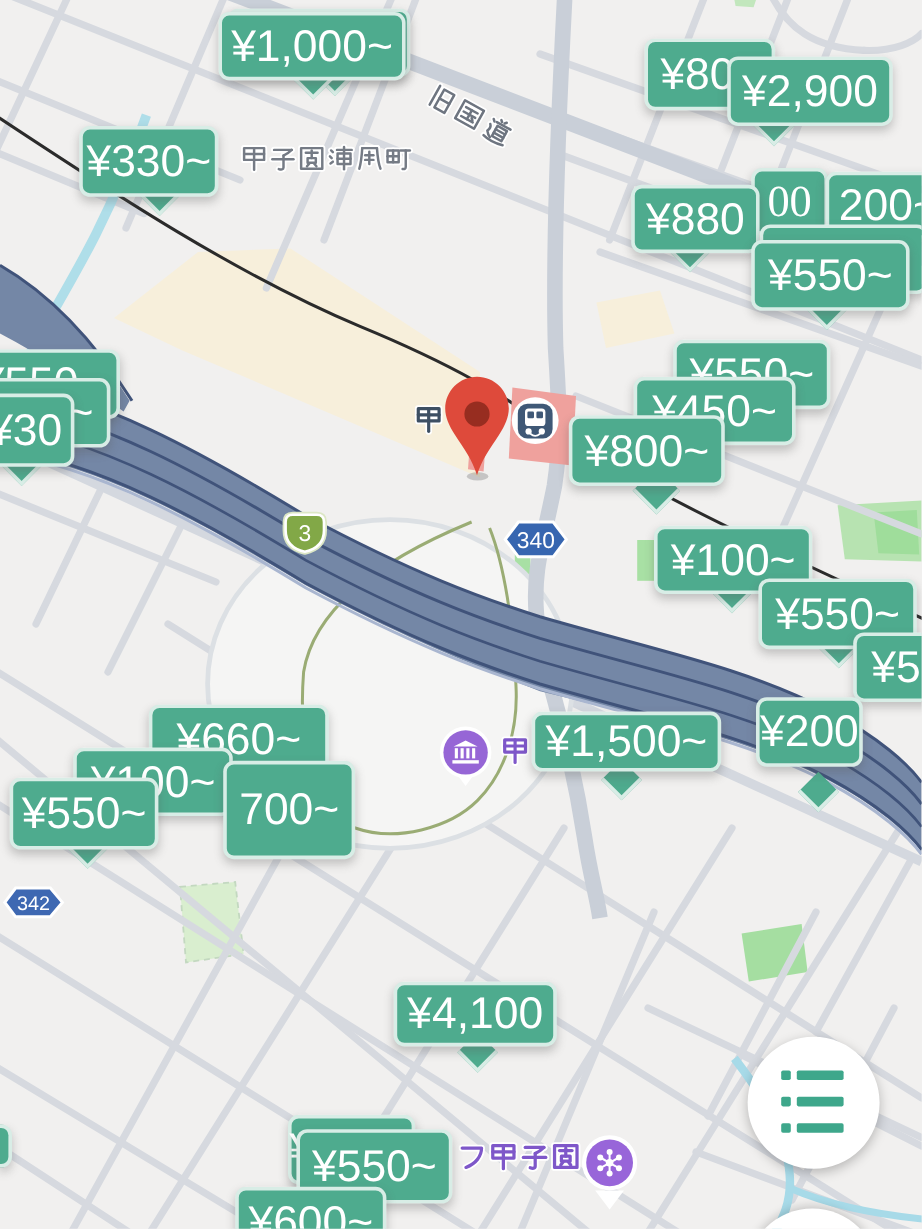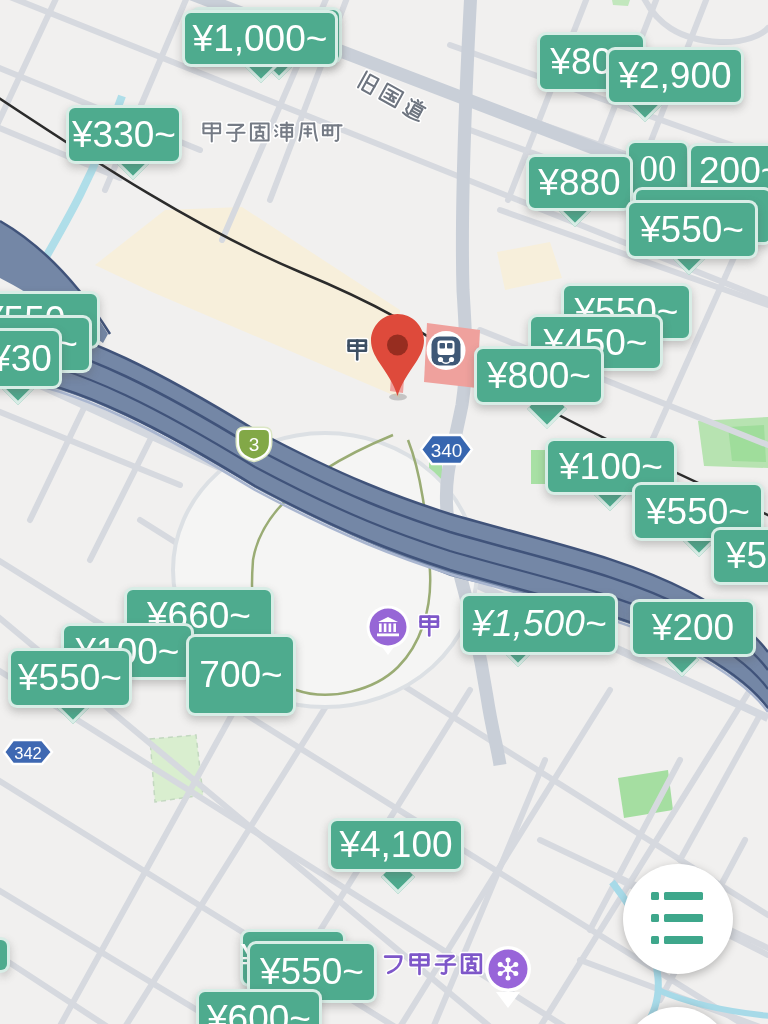--- a/index.html
+++ b/index.html
@@ -299,23 +299,23 @@
 <div class="pill" style="left:632px;top:482px;width:132px;height:59px;">¥550~</div>
 <div class="pill" style="left:711px;top:527px;width:110px;height:58px;justify-content:flex-start;padding-left:12px;">¥550~</div>
 <div class="tail" style="left:174px;top:595px;"></div>
 <div class="pill" style="left:124px;top:551px;width:150px;height:57px;margin-top:36px;">¥660~</div>
 <div class="pill" style="left:61px;top:623px;width:133px;height:57px;">¥100~</div>
 <div class="tail" style="left:211px;top:684px;"></div>
 <div class="pill" style="left:186px;top:634px;width:110px;height:82px;">700~</div>
 <div class="tail" style="left:61px;top:695px;"></div>
 <div class="pill" style="left:8px;top:648px;width:124px;height:60px;">¥550~</div>
 <div class="tail" style="left:506px;top:638px;"></div>
-<div class="pill" style="left:460px;top:593px;width:158px;height:62px;font-style:italic;">¥1,500~</div>
+<div class="pill" style="left:443px;top:593px;width:158px;height:50px;">¥1,500~</div>
 <div class="tail" style="left:670px;top:648px;"></div>
-<div class="pill" style="left:630px;top:599px;width:126px;height:58px;">¥200</div>
+<div class="pill" style="left:630px;top:581px;width:89px;height:58px;">¥200</div>
 <div class="tail" style="left:386px;top:865px;"></div>
 <div class="pill" style="left:328px;top:818px;width:136px;height:54px;">¥4,100</div>
 <div class="pill" style="left:0px;top:937px;width:10px;height:36px;border-left:none;border-radius:0 9px 9px 0;"></div>
 <div class="pill" style="left:240px;top:929px;width:106px;height:58px;">¥550~</div>
 <div class="pill" style="left:247px;top:941px;width:130px;height:62px;">¥550~</div>
 <div class="pill" style="left:196px;top:989px;width:126px;height:60px;">¥600~</div>
 
 <div style="position:absolute;left:623px;top:864px;width:110px;height:110px;border-radius:55px;background:#fff;box-shadow:0 3px 10px rgba(0,0,0,0.25);"></div>
 <svg style="position:absolute;left:646px;top:888px;" width="62" height="62" viewBox="0 0 62 62">
   <g fill="#3EA78B">

